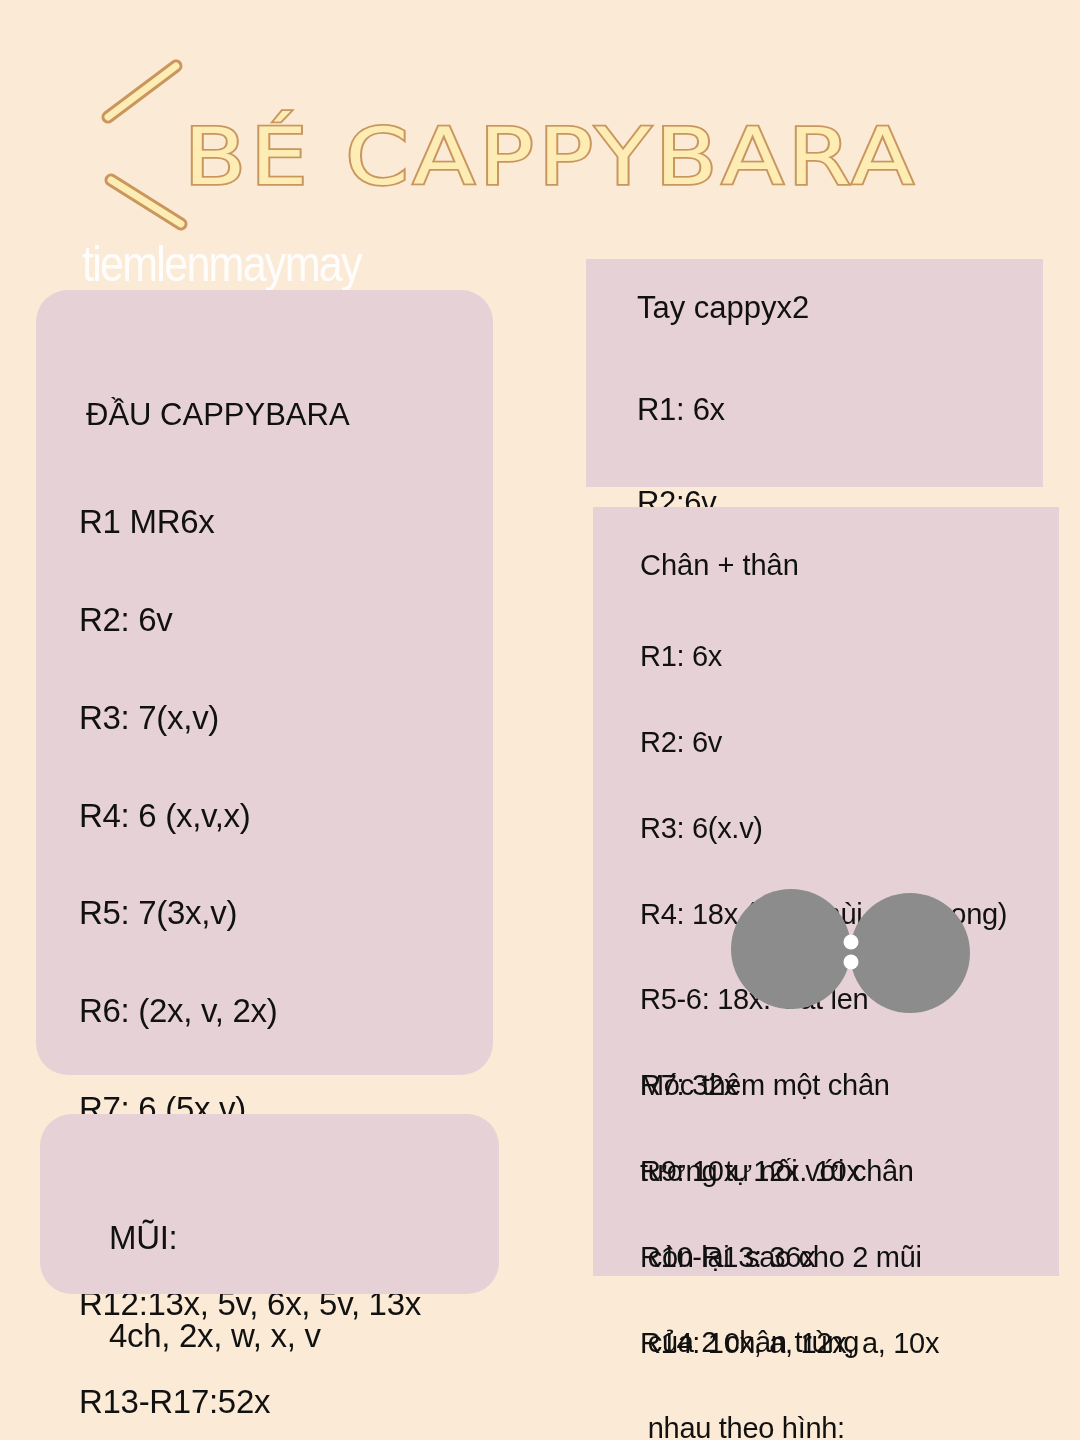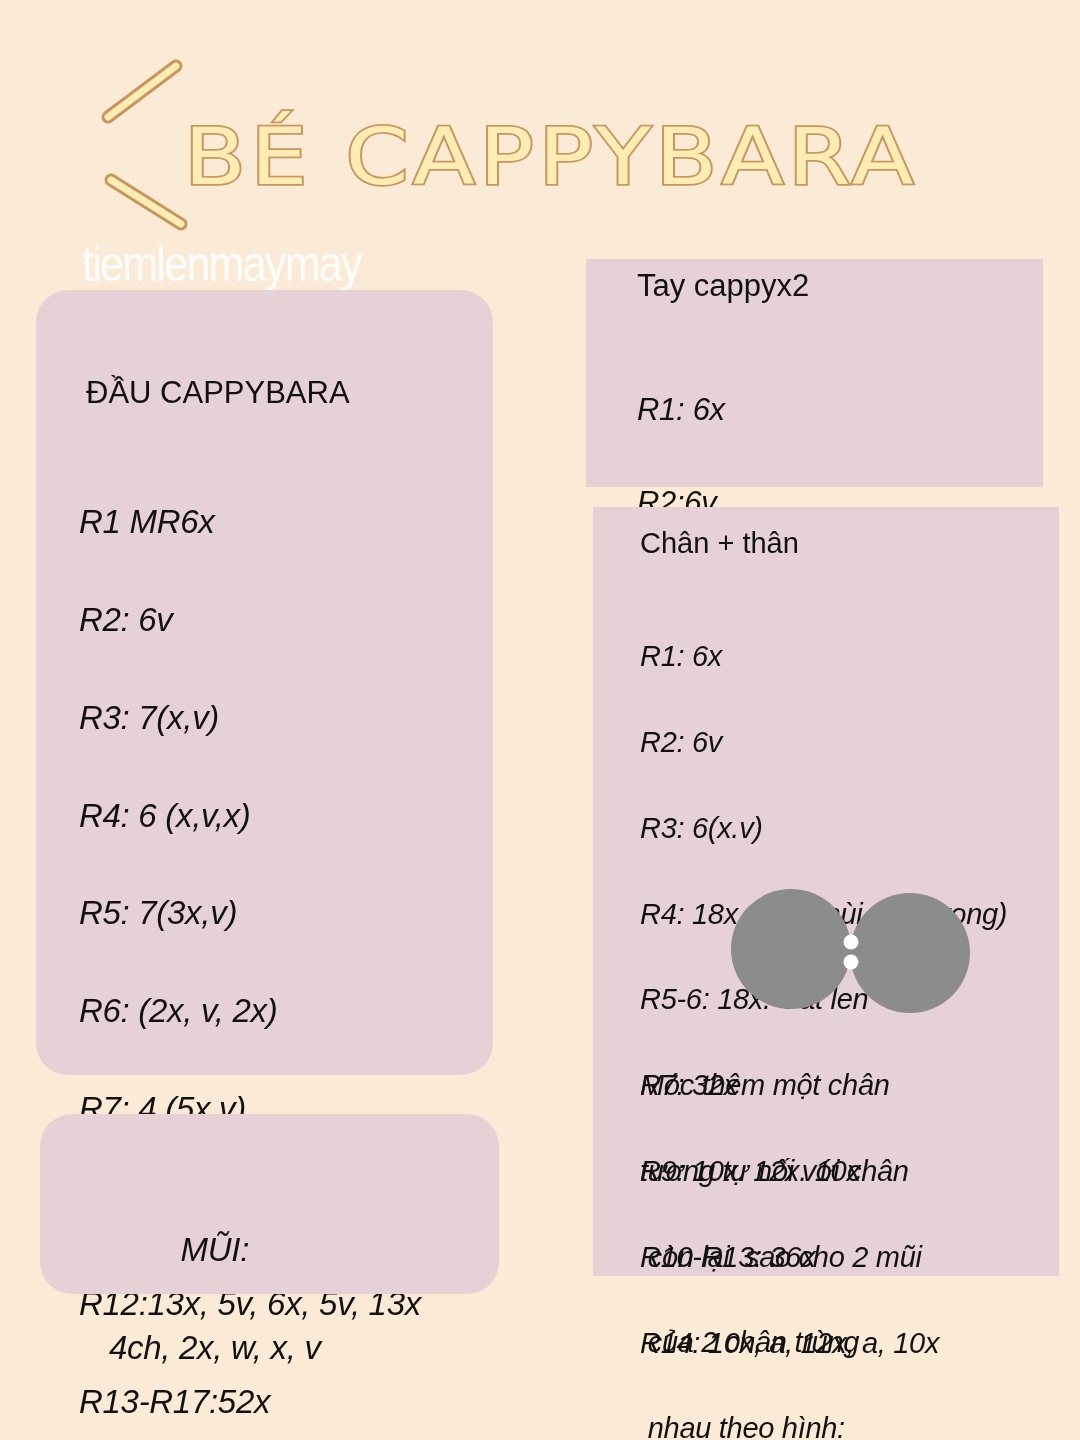--- a/index.html
+++ b/index.html
@@ -13,25 +13,25 @@
   .box { position: absolute; background: #E6D2D6; box-sizing: border-box; }
   .rounded { border-radius: 32px; }
   .title-svg { position: absolute; left: 0; top: 0; }
   .watermark {
     position: absolute; left: 82px; top: 234px;
     font-family: "Liberation Sans", sans-serif;
     font-size: 50px; color: #FFFFFF; letter-spacing: -2px;
     transform: scaleX(0.86); transform-origin: left top;
     line-height: 60px; opacity: 0.95;
   }
-  .heading { font-size: 31px; line-height: 36px; white-space: pre; }
+  .heading { font-size: 31px; line-height: 36px; white-space: pre; margin-top: 22px; }
   .lines { font-size: 33px; line-height: 32.6px; white-space: pre; letter-spacing: -0.3px; }
   .lines-sm { font-size: 29px; line-height: 28.6px; white-space: pre; letter-spacing: -0.3px; }
   .lines-md { font-size: 30px; line-height: 30px; white-space: pre; letter-spacing: -0.3px; }
-  .line { display: block; font-style: italic; }
+  .line { display: block; }
 </style>
 </head>
 <body>
 
 <svg class="title-svg" width="1080" height="240">
   <g>
     <line x1="108" y1="117" x2="176" y2="66" stroke="#C9965E" stroke-width="13" stroke-linecap="round"></line>
     <line x1="108" y1="117" x2="176" y2="66" stroke="#FDEDB4" stroke-width="7" stroke-linecap="round"></line>
   </g>
   <g>
@@ -45,35 +45,35 @@
 
 <div class="box rounded" style="left:36px; top:290px; width:457px; height:785px;">
   <div class="abs heading" style="left:50px; top:85px;">ĐẦU CAPPYBARA</div>
   <div class="abs lines" style="left:43px; top:151px;">
     <span class="line">R1 MR6x</span>
     <span class="line">R2: 6v</span>
     <span class="line">R3: 7(x,v)</span>
     <span class="line">R4: 6 (x,v,x)</span>
     <span class="line">R5: 7(3x,v)</span>
     <span class="line">R6: (2x, v, 2x)</span>
-    <span class="line">R7: 4 (5x,v)</span>
+    <span class="line">R7: 6 (5x,v)</span>
     <span class="line">R8-R11: 42x</span>
     <span class="line">R12:13x, 5v, 6x, 5v, 13x</span>
     <span class="line">R13-R17:52x</span>
     
     
     
     
     
     
   </div>
 </div>
 
 <div class="box rounded" style="left:40px; top:1114px; width:459px; height:180px;">
-  <div class="abs lines" style="left:69px; top:55px;text-align:center;">
+  <div class="abs lines" style="left:69px; top:43px;">
     <span class="line">MŨI:</span>
     <span class="line">4ch, 2x, w, x, v</span>
   </div>
 </div>
 
 <div class="box" style="left:586px; top:259px; width:457px; height:228px;">
   <div class="abs heading" style="left:51px; top:9px; font-size:31px;">Tay cappyx2</div>
   <div class="abs lines-md" style="left:51px; top:73px; font-size:31px; line-height:31px;">
     <span class="line">R1: 6x</span>
     <span class="line">R2:6v</span>

